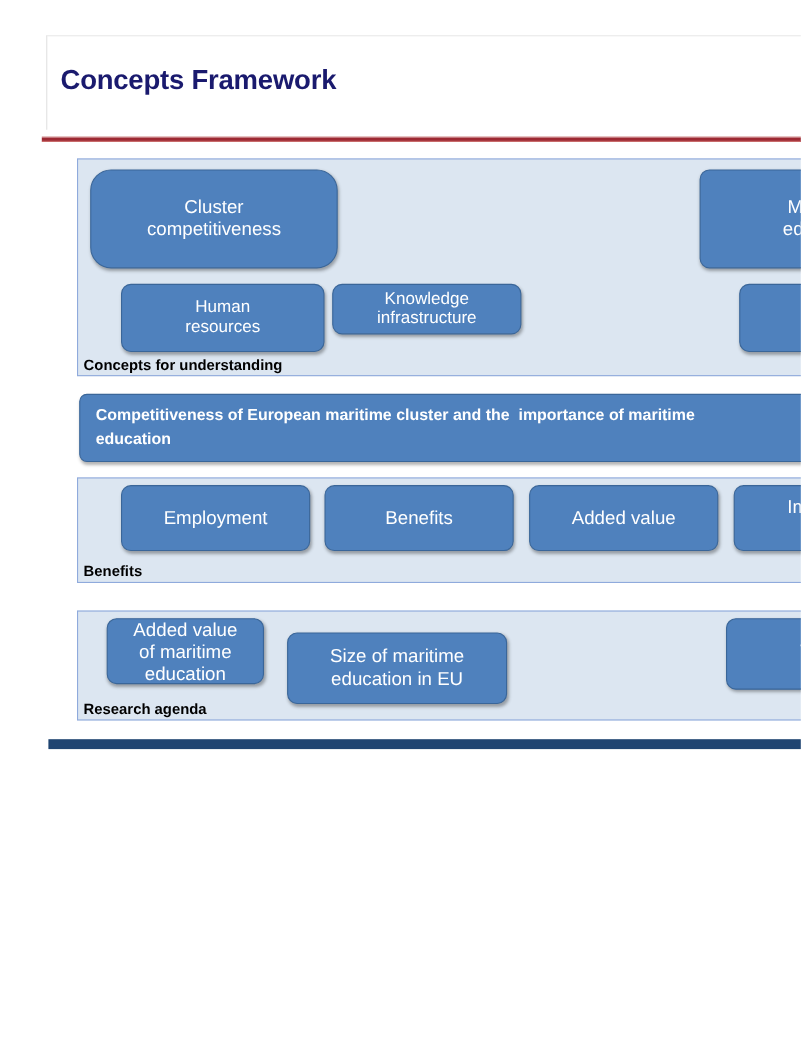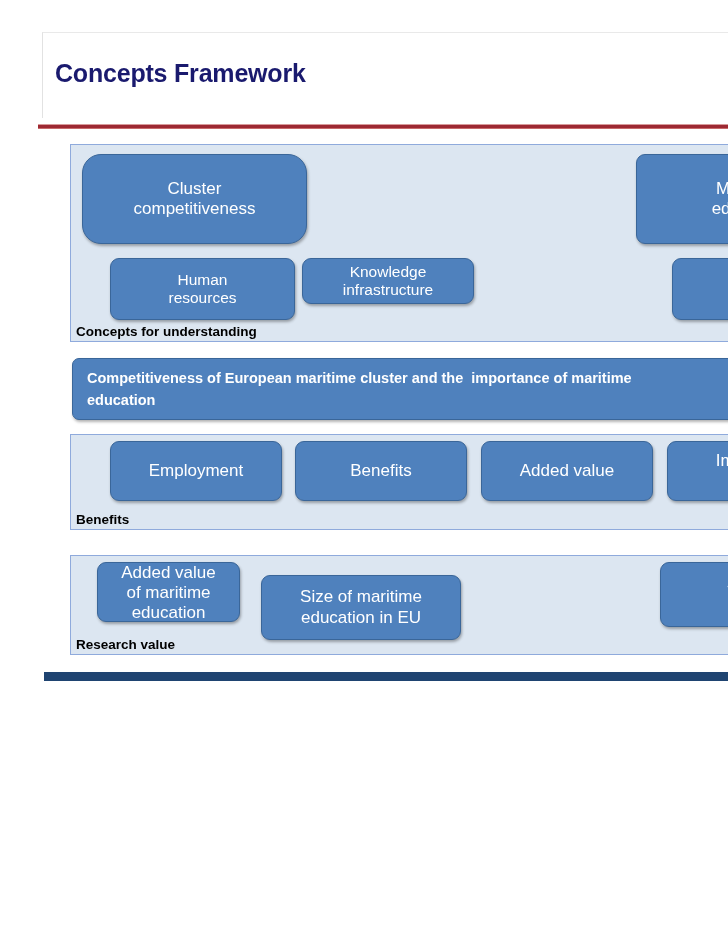--- a/index.html
+++ b/index.html
@@ -191,21 +191,21 @@
     <span>Benefits</span>
   </div>
   <div class="node" style="left:481px; top:441px; width:172px; height:60px;">
     <span>Added value</span>
   </div>
   <div class="node" style="left:667px; top:441px; width:172px; height:60px;">
     <span>Impact&nbsp;on<br>other</span>
   </div>
 
   <div class="panel" style="left:70px; top:555px; width:706px; height:100px;">
-    <div class="panel-label">Research value</div>
+    <div class="panel-label">Research agenda</div>
   </div>
 
   <div class="node overflow" style="left:97px; top:562px; width:143px; height:60px;">
     <span>Added&nbsp;value<br>of&nbsp;maritime<br>education</span>
   </div>
   <div class="node" style="left:261px; top:562px; width:200px; height:65px;margin-top:13px;">
     <span>Size&nbsp;of&nbsp;maritime<br>education&nbsp;in&nbsp;EU</span>
   </div>
   <div class="node" style="left:660px; top:562px; width:175px; height:65px;">
     <span>Job&nbsp;s<br>and</span>

